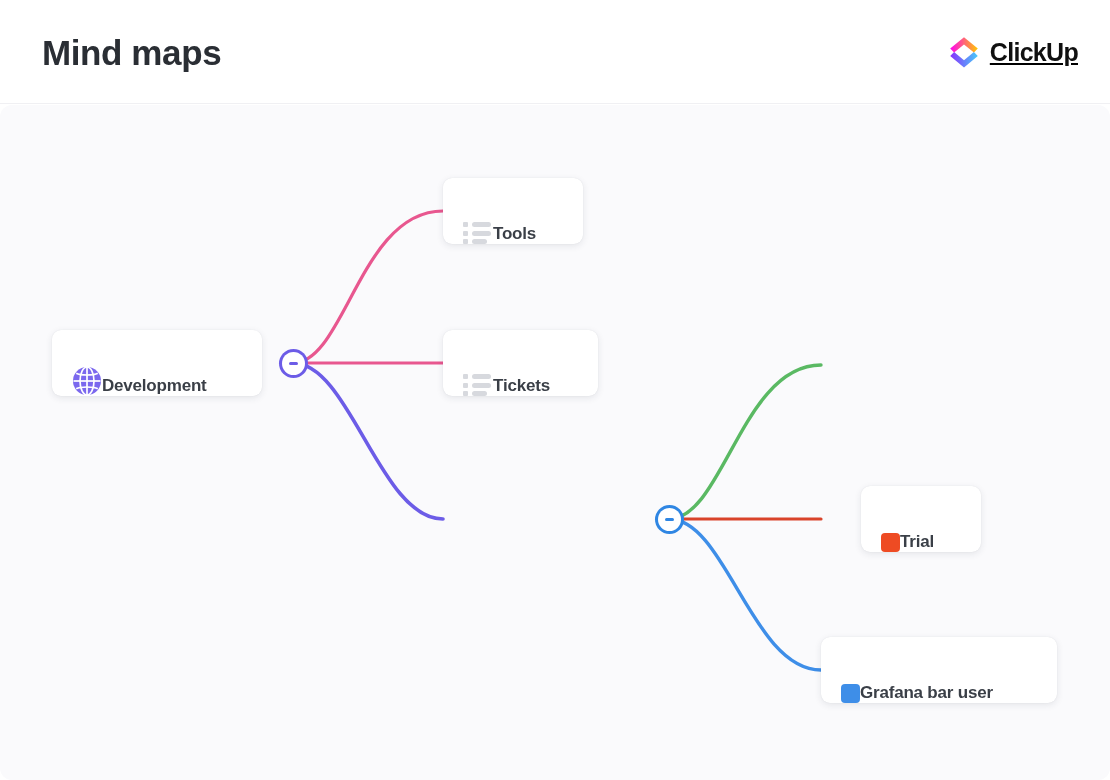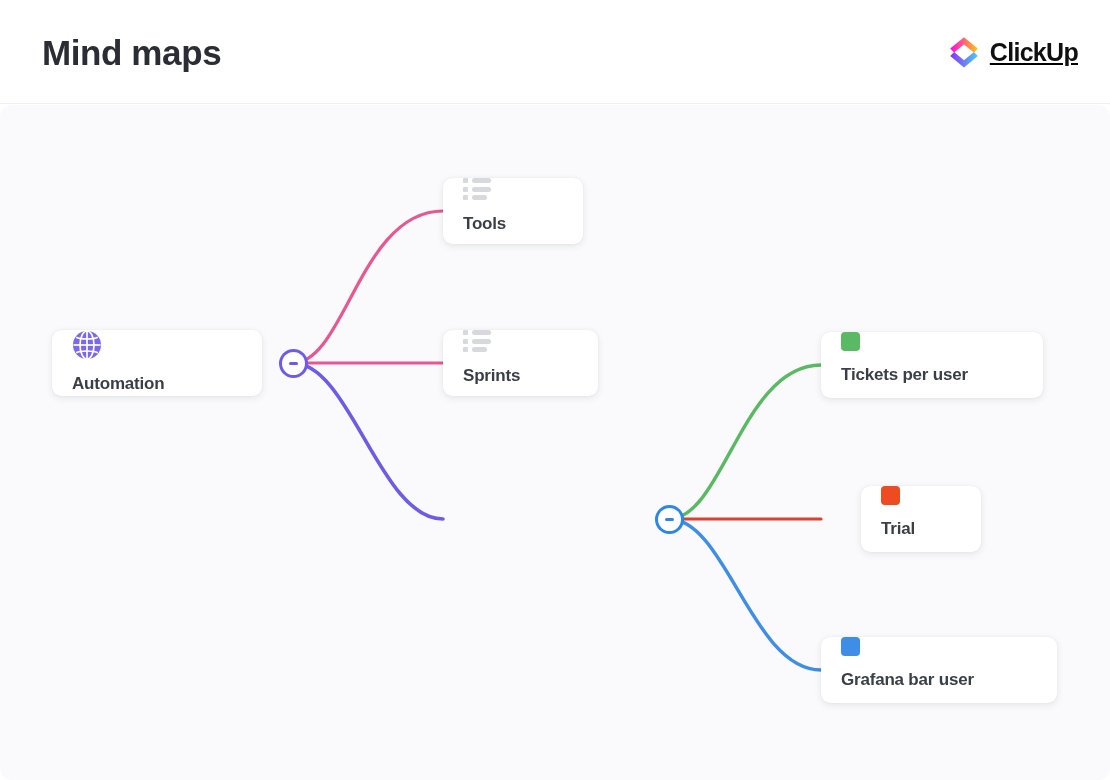--- a/index.html
+++ b/index.html
@@ -72,30 +72,29 @@
     position: absolute;
     left: 0; top: 0;
     width: 1110px;
     height: 675px;
   }
 
   
   .node {
     position: absolute;
     display: flex;
-    align-items: flex-start;
+    align-items: flex-end;
     background: #ffffff;
     border-radius: 9px;
     box-shadow: 0 2px 7px rgba(41, 48, 64, 0.10),
                 0 0 1px rgba(41, 48, 64, 0.12);
     height: 66px;
     padding: 0 22px 0 20px;
-    gap: 14px;
+    gap: 0;
     white-space: nowrap;
-    flex-direction: column;
   }
 
   .node-label {
     font-size: 17px;
     font-weight: bold;
     color: #3a3f47;
     letter-spacing: -0.2px;
   }
 
   
@@ -179,21 +178,21 @@
     <svg class="icon-globe" viewBox="0 0 30 30">
       <circle cx="15" cy="15" r="14" fill="#7B68EE"></circle>
       <g stroke="#ffffff" stroke-width="1.7" fill="none">
         <line x1="1.5" y1="15" x2="28.5" y2="15"></line>
         <line x1="15" y1="1" x2="15" y2="29"></line>
         <ellipse cx="15" cy="15" rx="7" ry="14"></ellipse>
         <path d="M4.2 7.2 C8.4 9.6, 21.6 9.6, 25.8 7.2"></path>
         <path d="M4.2 22.8 C8.4 20.4, 21.6 20.4, 25.8 22.8"></path>
       </g>
     </svg>
-    <span class="node-label">Automation</span>
+    <span class="node-label">Development</span>
   </div>
 
   <div class="collapse-toggle" style="left:282px; top:247px; box-shadow: 0 0 0 3px #6C5CE7;">
     <span class="minus" style="background:#6C5CE7;"></span>
   </div>
 
   <div class="node" style="left:443px; top:73px; width:140px;">
     <span class="icon-list">
       <span class="row">
           <span class="sq"></span>
@@ -219,32 +218,28 @@
         </span>
       <span class="row">
           <span class="sq"></span>
           <span class="bar"></span>
         </span>
       <span class="row">
           <span class="sq"></span>
           <span class="bar"></span>
         </span>
     </span>
-    <span class="node-label">Sprints</span>
+    <span class="node-label">Tickets</span>
   </div>
 
 
   <div class="collapse-toggle" style="left:658px; top:403px; box-shadow: 0 0 0 3px #2F86E3;">
     <span class="minus" style="background:#2F86E3;"></span>
   </div>
 
-  <div class="node" style="left:821px; top:227px; width:222px;">
-    <span class="icon-swatch" style="background:#5AB963;"></span>
-    <span class="node-label">Tickets per user</span>
-  </div>
 
   <div class="node" style="left:861px; top:381px; width:120px;">
     <span class="icon-swatch" style="background:#EE4B23;"></span>
     <span class="node-label">Trial</span>
   </div>
 
   <div class="node" style="left:821px; top:532px; width:236px;">
     <span class="icon-swatch" style="background:#3E8EE8;"></span>
     <span class="node-label">Grafana bar user</span>
   </div>

